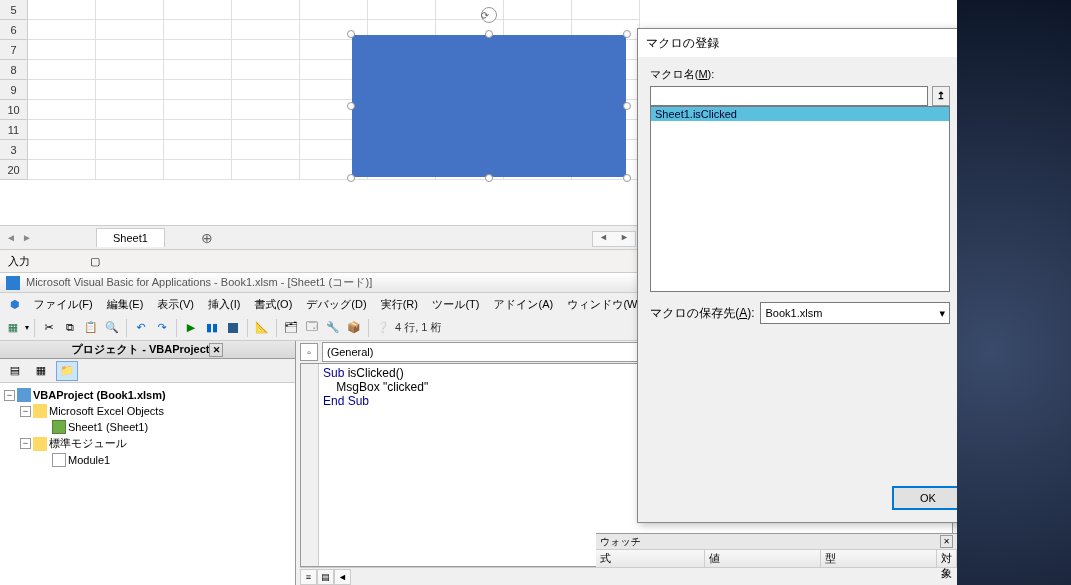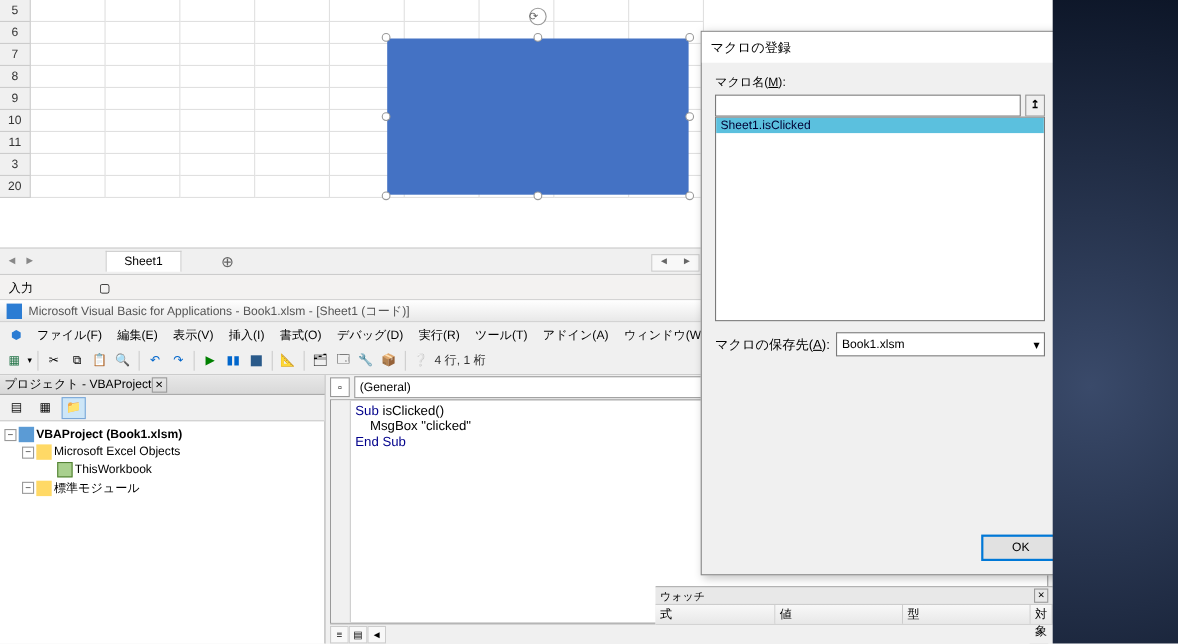--- a/index.html
+++ b/index.html
@@ -45,21 +45,21 @@
 .tb-icon { width: 18px; height: 18px; display: inline-flex; align-items: center; justify-content: center; }
 .tb-sep { width: 1px; height: 18px; background: #ccc; margin: 0 2px; }
 .tb-text { color: #333; font-size: 11px; }
 .tb-play { color: #008000; }
 .tb-pause { color: #0066cc; }
 .tb-stop { width: 10px; height: 10px; background: #2a5a8a; }
 
 
 .vba-body { position: absolute; top: 68px; left: 0; right: 0; bottom: 0; display: flex; }
 .proj-panel { width: 296px; background: #fff; border-right: 1px solid #999; display: flex; flex-direction: column; }
-.proj-title { height: 18px; background: linear-gradient(#e8e8e8, #d8d8d8); border-bottom: 1px solid #999; font-size: 11px; padding: 1px 4px; display: flex; justify-content: flex-start; align-items: center; }
+.proj-title { height: 18px; background: linear-gradient(#e8e8e8, #d8d8d8); border-bottom: 1px solid #999; font-size: 11px; padding: 1px 4px; display: flex; justify-content: center; align-items: center; font-weight: bold; }
 .proj-close { width: 14px; height: 14px; border: 1px solid #999; font-size: 9px; text-align: center; line-height: 12px; }
 .proj-toolbar { height: 24px; background: #f0f0f0; border-bottom: 1px solid #ccc; display: flex; align-items: center; gap: 4px; padding: 0 4px; }
 .proj-tb-btn { width: 22px; height: 20px; border: 1px solid transparent; display: flex; align-items: center; justify-content: center; font-size: 11px; }
 .proj-tb-btn.active { border: 1px solid #7aa7d8; background: #cde6f7; }
 .proj-tree { flex: 1; padding: 4px; font-size: 11px; overflow: auto; }
 .tree-node { display: flex; align-items: center; gap: 2px; padding: 1px 0; white-space: nowrap; }
 .tree-exp { width: 11px; height: 11px; border: 1px solid #999; font-size: 9px; line-height: 9px; text-align: center; color: #333; }
 .tree-icon { width: 14px; height: 14px; display: inline-block; }
 .tree-icon.proj-i { background: #5b9bd5; }
 .tree-icon.folder-i { background: #ffd966; }
@@ -331,27 +331,31 @@
             <span class="tree-exp">−</span>
             <span class="tree-icon proj-i"></span>
             <b>VBAProject (Book1.xlsm)</b>
           </div>
         <div class="tree-node ind1">
             <span class="tree-exp">−</span>
             <span class="tree-icon folder-i"></span>
             <span>Microsoft Excel Objects</span>
           </div>
         <div class="tree-node ind3">
-            <span class="tree-icon book-i"></span>
-            <span>ThisWorkbook</span>
+            <span class="tree-icon sheet-i"></span>
+            <span>Sheet1 (Sheet1)</span>
           </div>
         <div class="tree-node ind1">
             <span class="tree-exp">−</span>
             <span class="tree-icon folder-i"></span>
             <span>標準モジュール</span>
+          </div>
+        <div class="tree-node ind3">
+            <span class="tree-icon mod-i"></span>
+            <span>Module1</span>
           </div>
       </div>
     </div>
 
     <div class="code-panel">
       <div class="code-header">
         <span class="code-minimize">▫</span>
         <div class="code-combo">
             <span>(General)</span>
             <span>▾</span>

